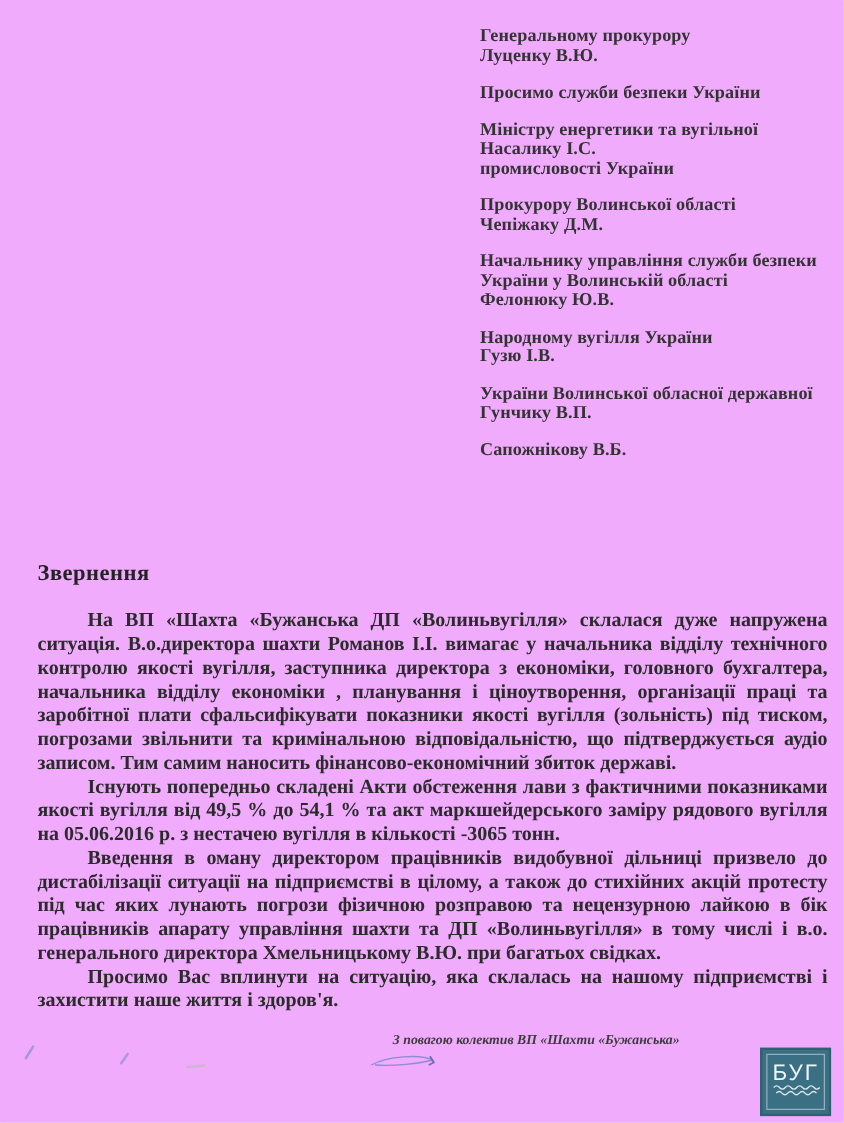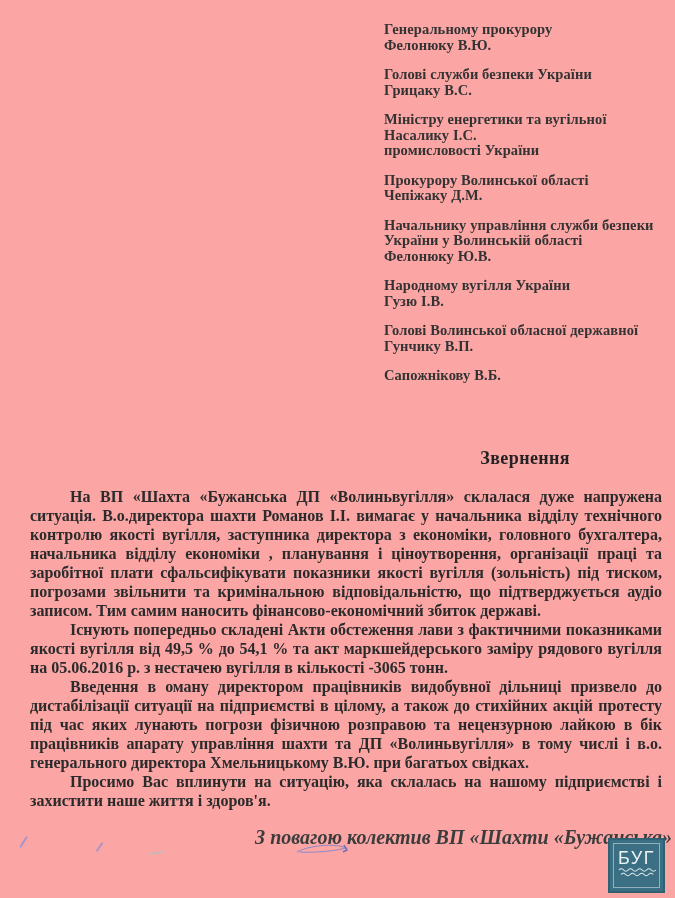--- a/index.html
+++ b/index.html
@@ -1,105 +1,104 @@
 <!DOCTYPE html>
 <html><head>
 <meta charset="utf-8">
 <style>
   html,body { margin:0; padding:0; background:#e9e9e9; }
   .page {
     position:relative;
     width:675px; height:898px;
     margin:0 auto;
-    background:#fca5a5;
+    background:#f0abfc;
     font-family:"Liberation Serif", serif;
     color:#2e2e2e;
     overflow:hidden;
     box-shadow:0 0 4px rgba(0,0,0,.15);
   }
   .addr-block {
     position:absolute;
     left:384px; top:22px; width:286px;
     font-weight:bold;
     font-size:14.5px;
     line-height:15.5px;
     color:#333333;
     letter-spacing:.1px;
   }
   .addr-group { margin:0 0 14px 0; }
   .addr-line { white-space:nowrap; }
   .doc-title {
     position:absolute;
     left:30px; top:448px; width:540px;
-    text-align:right;
+    text-align:left;
     font-weight:bold;
     font-size:18px;
     color:#232323;
     letter-spacing:.4px;
   }
   .body-text {
     position:absolute;
     left:30px; top:487px; width:632px;
     font-size:16px;
     line-height:19px;
     text-align:justify;
     color:#2b2b2b;
   }
   .body-text p { margin:0; text-indent:40px;font-weight:bold; }
   .signature {
     position:absolute;
     left:255px; top:826px; width:348px;
-    text-align:left;
+    text-align:center;
     font-style:italic;
     font-weight:bold;
-    font-size:20px;
+    font-size:11px;
     color:#3c3c3c;
     white-space:nowrap;
   }
   .pen-mark { position:absolute; border-radius:1px; }
   .pen-slash-1 { left:17px;  top:841px; width:13px; height:1.8px; background:#8a90d6; transform:rotate(-58deg); opacity:.75; }
   .pen-slash-2 { left:94px;  top:846px; width:11px; height:1.8px; background:#8a90d6; transform:rotate(-55deg); opacity:.7; }
   .pencil-dash { left:149px; top:852px; width:15px; height:1.5px; background:#bdbdbd; transform:rotate(-6deg); opacity:.8; }
   .flourish { position:absolute; left:294px; top:842px; width:58px; height:18px; }
   .logo-stamp { position:absolute; left:608px; top:838px; width:57px; height:55px; }
 </style>
 </head>
 <body>
 
 <div class="page">
 
   <div class="addr-block">
     <div class="addr-group">
       <div class="addr-line">Генеральному прокурору</div>
-      <div class="addr-line">Фелонюку В.Ю.</div>
+      <div class="addr-line">Луценку В.Ю.</div>
     </div>
     <div class="addr-group">
-      <div class="addr-line">Голові служби безпеки України</div>
-      <div class="addr-line">Грицаку В.С.</div>
+      <div class="addr-line">Просимо служби безпеки України</div>
     </div>
     <div class="addr-group">
       <div class="addr-line">Міністру енергетики та вугільної</div>
       <div class="addr-line">Насалику І.С.</div>
       <div class="addr-line">промисловості України</div>
     </div>
     <div class="addr-group">
       <div class="addr-line">Прокурору Волинської області</div>
       <div class="addr-line">Чепіжаку Д.М.</div>
     </div>
     <div class="addr-group">
       <div class="addr-line">Начальнику управління  служби безпеки</div>
       <div class="addr-line">України у Волинській області</div>
       <div class="addr-line">Фелонюку Ю.В.</div>
     </div>
     <div class="addr-group">
       <div class="addr-line">Народному вугілля України</div>
       <div class="addr-line">Гузю І.В.</div>
     </div>
     <div class="addr-group">
-      <div class="addr-line">Голові Волинської обласної державної</div>
+      <div class="addr-line">України Волинської обласної державної</div>
       <div class="addr-line">Гунчику В.П.</div>
     </div>
     <div class="addr-group">
       <div class="addr-line">Сапожнікову В.Б.</div>
     </div>
   </div>
 
   <div class="doc-title">Звернення</div>
 
   <div class="body-text">

